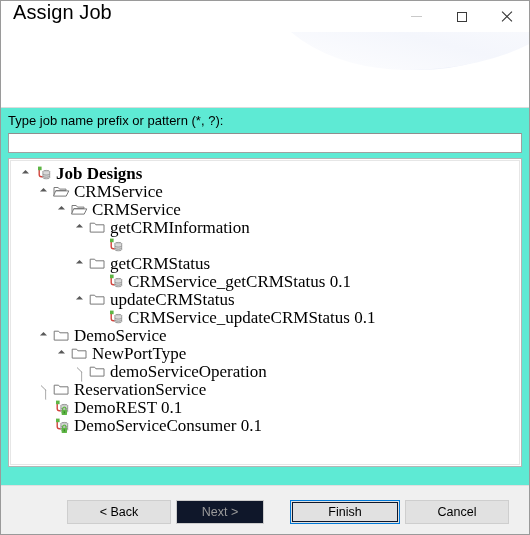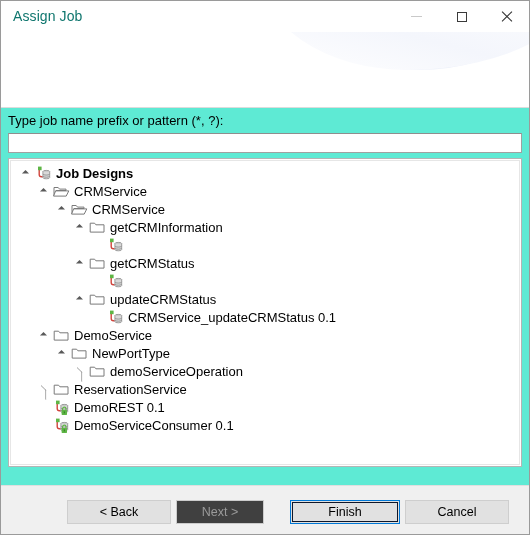--- a/index.html
+++ b/index.html
@@ -31,23 +31,23 @@
   #titlebar {
     position: absolute;
     left: 0; top: 0;
     width: 528px;
     height: 31px;
     background: #ffffff;
   }
   #window-title {
     position: absolute;
     left: 12px;
-    top: 7px;
-    font-size: 14px;
-    color: #0f766e;
+    top: 0;
+    font-size: 20px;
+    color: #000000;
     letter-spacing: 0.1px;
     white-space: nowrap;
   }
   .caption-btn {
     position: absolute;
     top: 0;
     width: 45px;
     height: 31px;
     display: flex;
     align-items: center;
@@ -185,23 +185,24 @@
 
   .tree-row {
     position: relative;
     height: 18px;
     display: flex;
     align-items: center;
     white-space: nowrap;
     cursor: default;
   }
   .tree-label {
-    font-size: 13px;
+    font-size: 17px;
     color: #000000;
     line-height: 18px;
+    font-family: Liberation Serif, serif;
   }
   .tree-label.bold { font-weight: bold; }
 
   
   .expander {
     width: 16px;
     height: 18px;
     flex: 0 0 16px;
     position: relative;
   }
@@ -266,21 +267,21 @@
     color: #000000;
     background: #e1e1e1;
     border: 1px solid #cecece;
     display: flex;
     align-items: center;
     justify-content: center;
     cursor: default;
     padding: 1px;
   }
   #btn-back   { left: 66px;  width: 104px; }
-  #btn-next   { left: 175px; width: 88px; background: #404040; border-color: #cccccc; color: #9a9a9a; }
+  #btn-next   { left: 175px; width: 88px; background: #0f172a; border-color: #cccccc; color: #9a9a9a; }
   #btn-finish { left: 289px; width: 110px; border: 1px solid #0078d7; background: #e1e1e1; }
   #btn-finish .inner {
     width: 100%; height: 100%;
     box-sizing: border-box;
     border: 1px solid #0f172a;
     display: flex;
     align-items: center;
     justify-content: center;
   }
   #btn-cancel { left: 404px; width: 104px; }
@@ -396,20 +397,21 @@
               <span class="ticon">
                 <svg width="17" height="16" viewBox="0 0 17 16">
                   <path d="M4.2 2.2 v6.3 a2.3 2.3 0 0 0 2.3 2.3 h1.2" fill="none" stroke="#d1443c" stroke-width="1.4"></path>
                   <rect x="3.0" y="0.6" width="3.6" height="3.6" fill="#5eb545"></rect>
                   <ellipse cx="11.3" cy="5.6" rx="3.4" ry="1.2" fill="#b9b9b9" stroke="#8a8a8a" stroke-width="0.8"></ellipse>
                   <path d="M7.9 5.6 v6.0 a3.4 1.2 0 0 0 6.8 0 v-6.0" fill="#d9d9d9" stroke="#8a8a8a" stroke-width="0.8"></path>
                   <path d="M7.9 7.9 a3.4 1.2 0 0 0 6.8 0" fill="none" stroke="#8a8a8a" stroke-width="0.8"></path>
                   <path d="M7.9 10.0 a3.4 1.2 0 0 0 6.8 0" fill="none" stroke="#8a8a8a" stroke-width="0.8"></path>
                 </svg>
               </span>
+              <span class="tree-label">CRMService_getCRMStatus 0.1</span>
             </div>
             <div class="tree-row">
               <span class="gap" style="width: 62px;"></span>
               <span class="expander expanded"></span>
               <span class="ticon">
                 <svg width="17" height="14" viewBox="0 0 17 14">
                   <path d="M1.2 3.2 h4.4 l1.3 1.6 h8.1 v7.3 h-13.8 z" fill="#ffffff" stroke="#7a7a7a" stroke-width="1" stroke-linejoin="round"></path>
                 </svg>
               </span>
               <span class="tree-label">updateCRMStatus</span>

